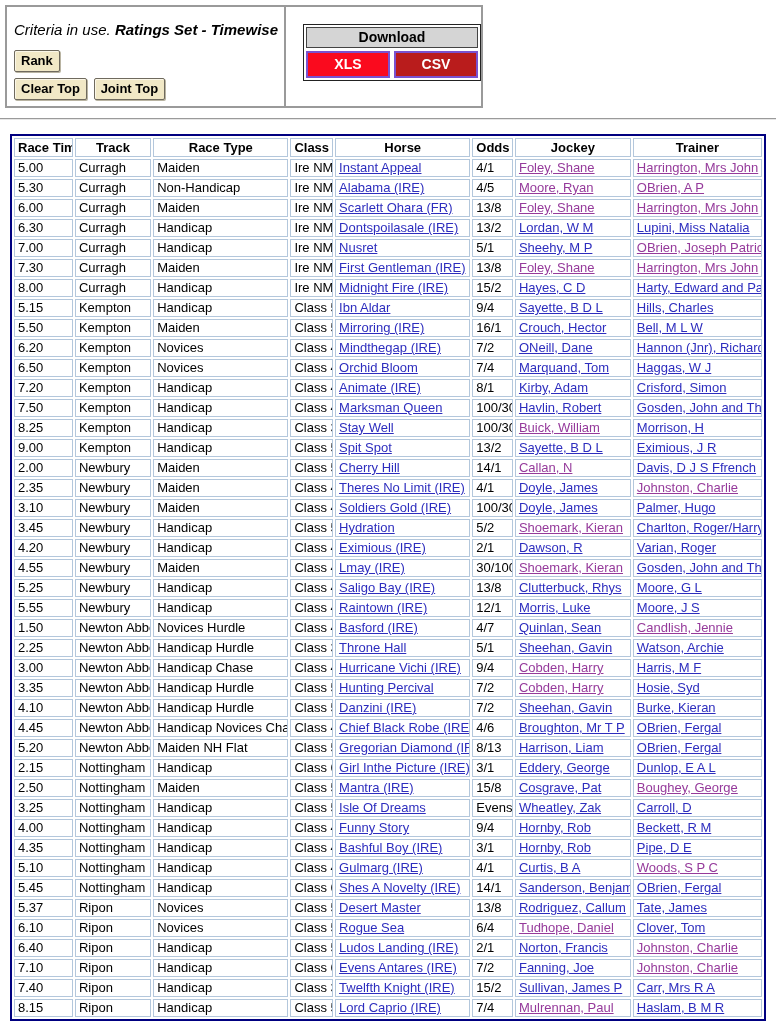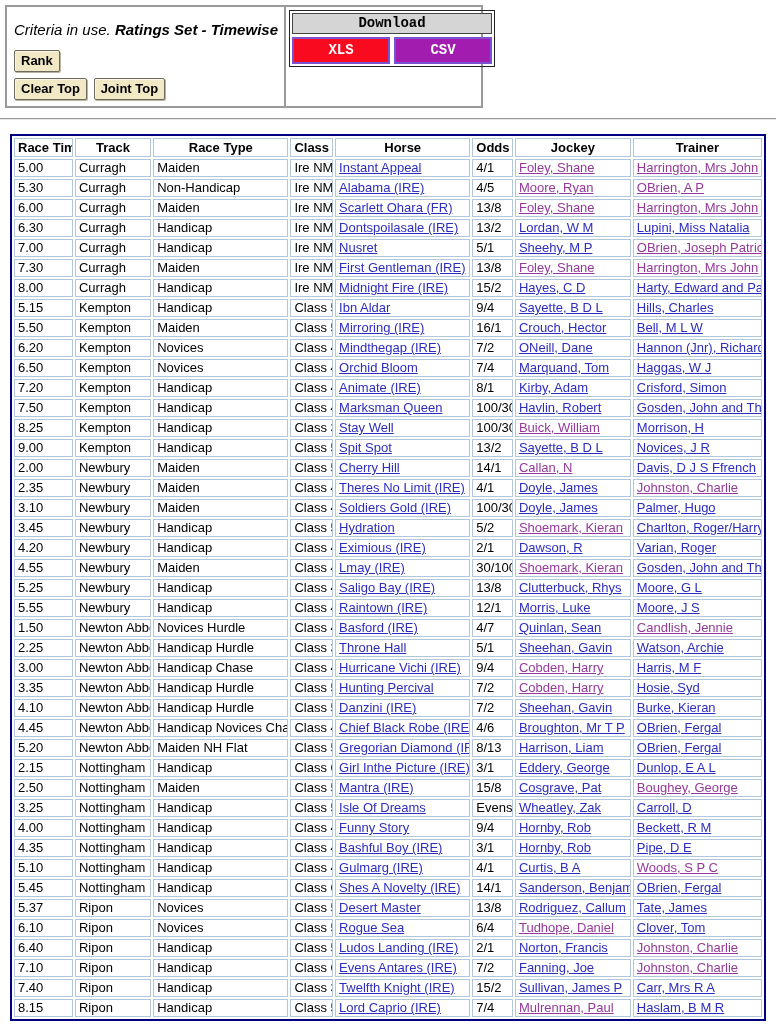--- a/index.html
+++ b/index.html
@@ -37,22 +37,21 @@
     padding:2px 6px 3px 6px;
     cursor:pointer;
     color:#000;
     border-radius:2px;
   }
   .btn-row{margin-top:6px;}
   .btn-row .btn{margin-right:3px;text-align:center;}
   .download-cell{
     width:212px;
     flex:0 0 212px;
-    padding:3px;
-    font-family:Liberation Mono, monospace;
+    padding:17px;
   }
   .dl-table{
     border:1px solid #222;
     padding:2px;
   }
   .dl-header{
     border:1px solid #444;
     background:#d5d5d5;
     text-align:center;
     font-weight:bold;
@@ -132,21 +131,21 @@
     <div class="btn-row">
       <button class="btn">Clear Top</button>
       <button class="btn">Joint Top</button>
     </div>
   </div>
   <div class="download-cell">
     <div class="dl-table">
       <div class="dl-header">Download</div>
       <div class="dl-buttons">
         <div class="dl-btn" id="xls-btn" style="background: rgb(250, 10, 30);">XLS</div>
-        <div class="dl-btn" id="csv-btn" style="background: #a21caf;">CSV</div>
+        <div class="dl-btn" id="csv-btn" style="background: #b91c1c;">CSV</div>
       </div>
     </div>
   </div>
 </div>
 
 <hr class="divider">
 
 <div class="races-wrap">
   <table class="races">
     <colgroup>
@@ -313,21 +312,21 @@
           <td><a class="cell-link">Morrison, H</a></td>
         </tr>
         <tr>
           <td>9.00</td>
           <td>Kempton</td>
           <td>Handicap</td>
           <td>Class 5</td>
           <td><a class="cell-link">Spit Spot</a></td>
           <td>13/2</td>
           <td><a class="cell-link">Sayette, B D L</a></td>
-          <td><a class="cell-link">Novices, J R</a></td>
+          <td><a class="cell-link">Eximious, J R</a></td>
         </tr>
         <tr>
           <td>2.00</td>
           <td>Newbury</td>
           <td>Maiden</td>
           <td>Class 5</td>
           <td><a class="cell-link">Cherry Hill</a></td>
           <td>14/1</td>
           <td><a class="cell-link visited">Callan, N</a></td>
           <td><a class="cell-link">Davis, D J S Ffrench</a></td>

